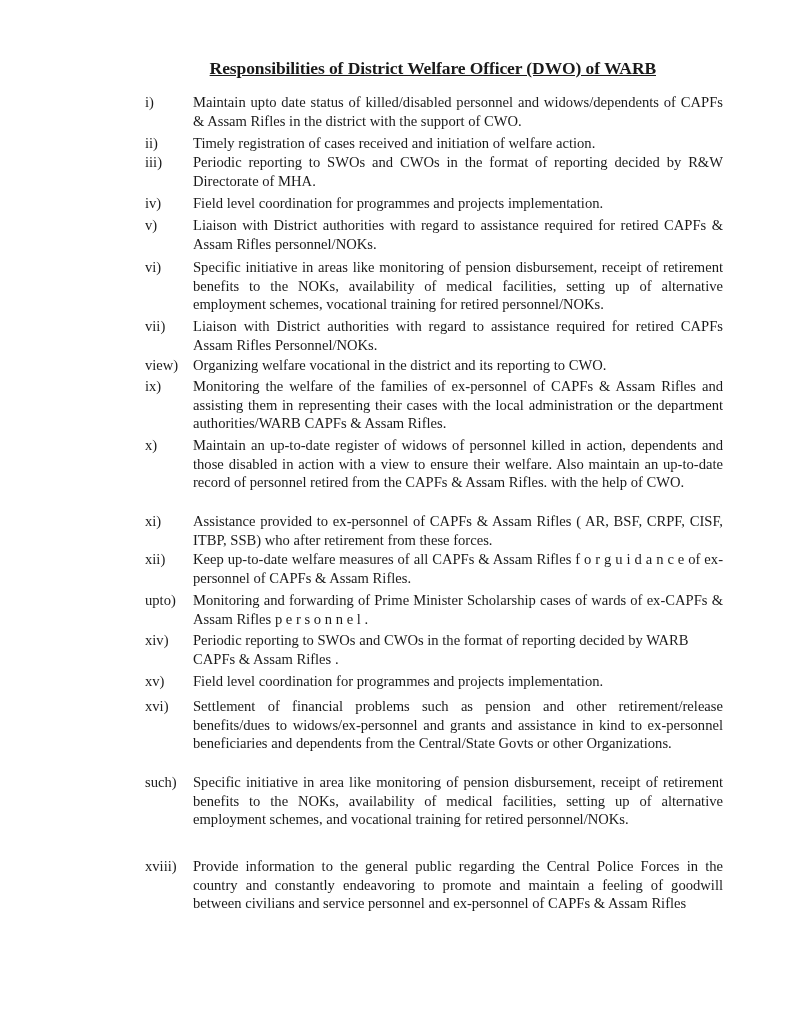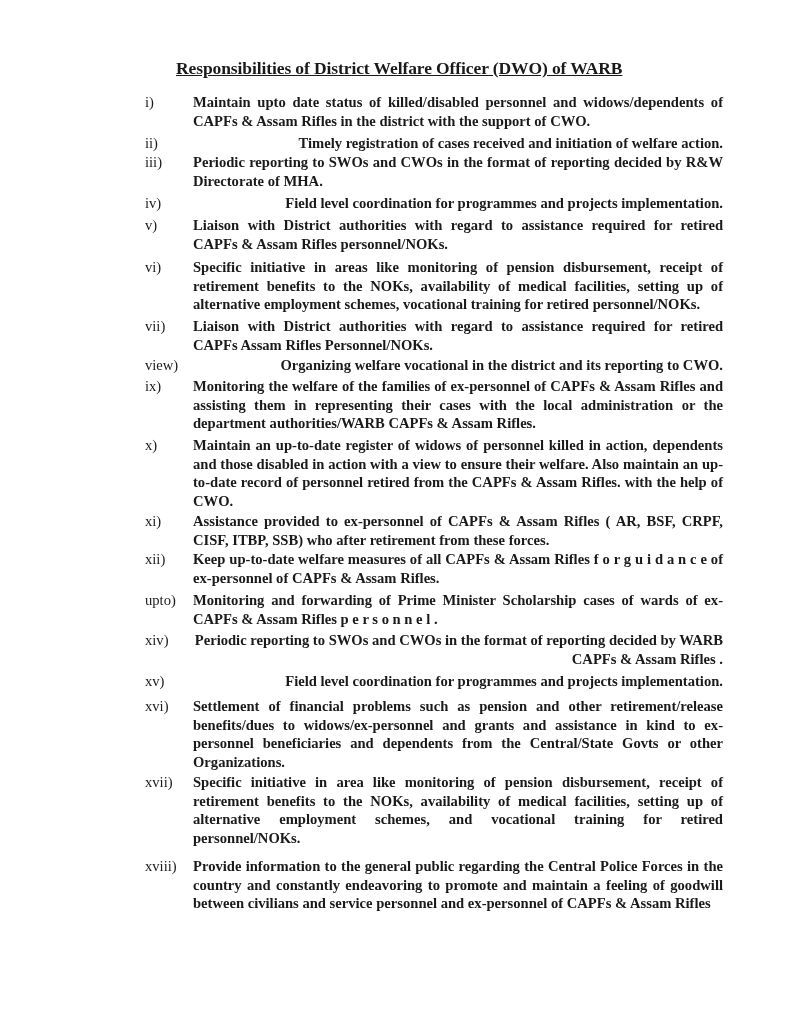--- a/index.html
+++ b/index.html
@@ -5,30 +5,29 @@
   html, body { margin: 0; padding: 0; background: #ffffff; }
   body {
     width: 792px; height: 1024px; position: relative; overflow: hidden;
     font-family: "Liberation Serif", "DejaVu Serif", serif;
     color: #1a1a1a;
   }
   .page { position: absolute; left: 0; top: 0; width: 792px; height: 1024px; }
   .title {
     position: absolute; left: 176px; top: 58px; width: 480px;
     font-weight: bold; font-size: 17.5px; text-decoration: underline;
-    white-space: nowrap; letter-spacing: -0.1px;
+    white-space: nowrap; letter-spacing: -0.1px; text-align: right;
   }
   .item { position: absolute; left: 0; width: 792px; font-size: 14.6px; line-height: 18.6px; }
   .num { position: absolute; left: 145px; top: 0; white-space: nowrap; }
   .text {
     position: absolute; left: 193px; width: 530px;
     text-align: justify;
-    font-weight: bold;
   }
-  .text.nj { text-align: right; }
+  .text.nj { text-align: left; }
 </style>
 </head>
 <body>
 
 <div class="page">
   <div class="title">Responsibilities of District Welfare Officer (DWO) of WARB</div>
 
   <div class="item" style="top:93px">
     <span class="num">i)</span>
     <span class="text">Maintain upto date status of killed/disabled personnel and widows/dependents of CAPFs &amp; Assam Rifles in the district with the support of CWO.</span>
@@ -87,20 +86,20 @@
   </div>
   <div class="item" style="top:672px">
     <span class="num">xv)</span>
     <span class="text nj">Field level coordination for programmes and projects implementation.</span>
   </div>
   <div class="item" style="top:697px">
     <span class="num">xvi)</span>
     <span class="text">Settlement of financial problems such as pension and other retirement/release benefits/dues to widows/ex-personnel and grants and assistance in kind to ex-personnel beneficiaries and dependents from the Central/State Govts or other Organizations.</span>
   </div>
   <div class="item" style="top:773px">
-    <span class="num">xvii)</span>
+    <span class="num">such)</span>
     <span class="text">Specific initiative in area like monitoring of pension disbursement, receipt of retirement benefits to the NOKs, availability of medical facilities, setting up of alternative employment schemes, and vocational training for retired personnel/NOKs.</span>
   </div>
   <div class="item" style="top:857px">
     <span class="num">xviii)</span>
     <span class="text">Provide information to the general public regarding the Central Police Forces in the country and constantly endeavoring to promote and maintain a feeling of goodwill between civilians and service personnel and ex-personnel of CAPFs &amp; Assam Rifles</span>
   </div>
 </div>
 
 </body></html>

